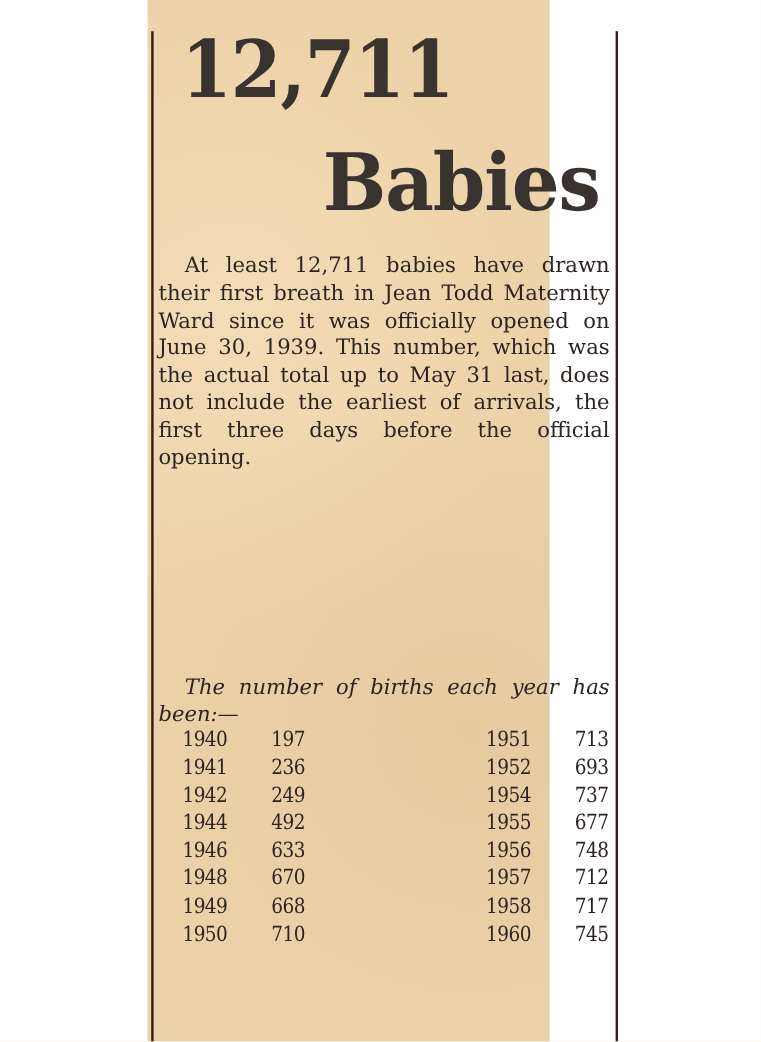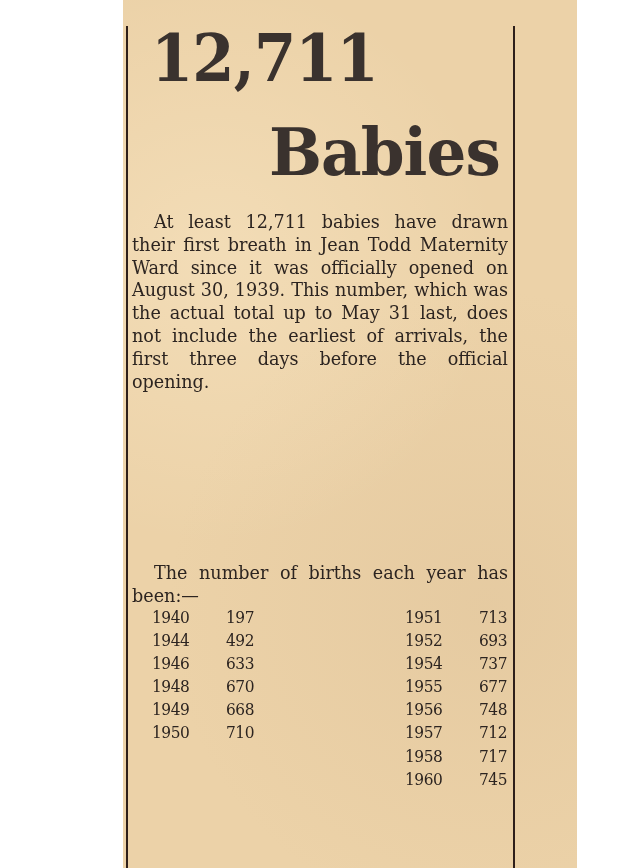--- a/index.html
+++ b/index.html
@@ -10,21 +10,21 @@
     body {
       width: 634px;
       height: 868px;
       position: relative;
       overflow: hidden;
     }
     .clipping {
       position: absolute;
       left: 123px;
       top: 0;
-      width: 454px;
+      width: 335px;
       height: 868px;
       background: #ecd2a8;
       background-image:
         radial-gradient(circle at 20% 30%, rgba(255,240,210,0.35) 0, rgba(255,240,210,0) 40%),
         radial-gradient(circle at 80% 70%, rgba(210,180,140,0.25) 0, rgba(210,180,140,0) 45%);
     }
     .rule-left, .rule-right {
       position: absolute;
       top: 26px;
       bottom: 0;
@@ -69,21 +69,21 @@
       text-align: justify;
     }
     .body-text p {
       margin: 0;
       text-indent: 22px;
       text-align: justify;
       text-align-last: left;
     }
     .para1 { top: 211px; }
     .para2 { top: 425px; }
-    .para3 { top: 562px; }
+    .para3 { top: 562px; font-style: italic; }
 
     .births-table {
       position: absolute;
       top: 606px;
       font-family: "DejaVu Serif", serif;
       font-size: 17.5px;
       line-height: 23.1px;
       color: #2c2420;
     }
     .births-left { left: 29px; }
@@ -109,30 +109,38 @@
 <body>
 
 <div class="clipping">
   <div class="rule-left"></div>
   <div class="rule-right"></div>
 
   <div class="headline headline-number">12,711</div>
   <div class="headline headline-word">Babies</div>
 
   <div class="body-text para1">
-    <p>At least 12,711 babies have drawn their first breath in Jean Todd Maternity Ward since it was officially opened on August 30, 1939. This number, which was the actual total up to May 31 last, does not include the earliest of arrivals, the first three days before the official opening.</p>
+    <p>At least 12,711 babies have drawn their first breath in Jean Todd Maternity Ward since it was officially opened on June 30, 1939. This number, which was the actual total up to May 31 last, does not include the earliest of arrivals, the first three days before the official opening.</p>
   </div>
   <div class="body-text para3">
     <p>The number of births each year has been:—</p>
   </div>
 
   <div class="births-table births-left">
     <div class="birth-row">
         <span class="birth-year">1940</span>
         <span class="birth-count">197</span>
+      </div>
+    <div class="birth-row">
+        <span class="birth-year">1941</span>
+        <span class="birth-count">236</span>
+      </div>
+    <div class="birth-row">
+        <span class="birth-year">1942</span>
+        <span class="birth-count">249</span>
       </div>
     <div class="birth-row">
         <span class="birth-year">1944</span>
         <span class="birth-count">492</span>
       </div>
     <div class="birth-row">
         <span class="birth-year">1946</span>
         <span class="birth-count">633</span>
       </div>
     <div class="birth-row">

